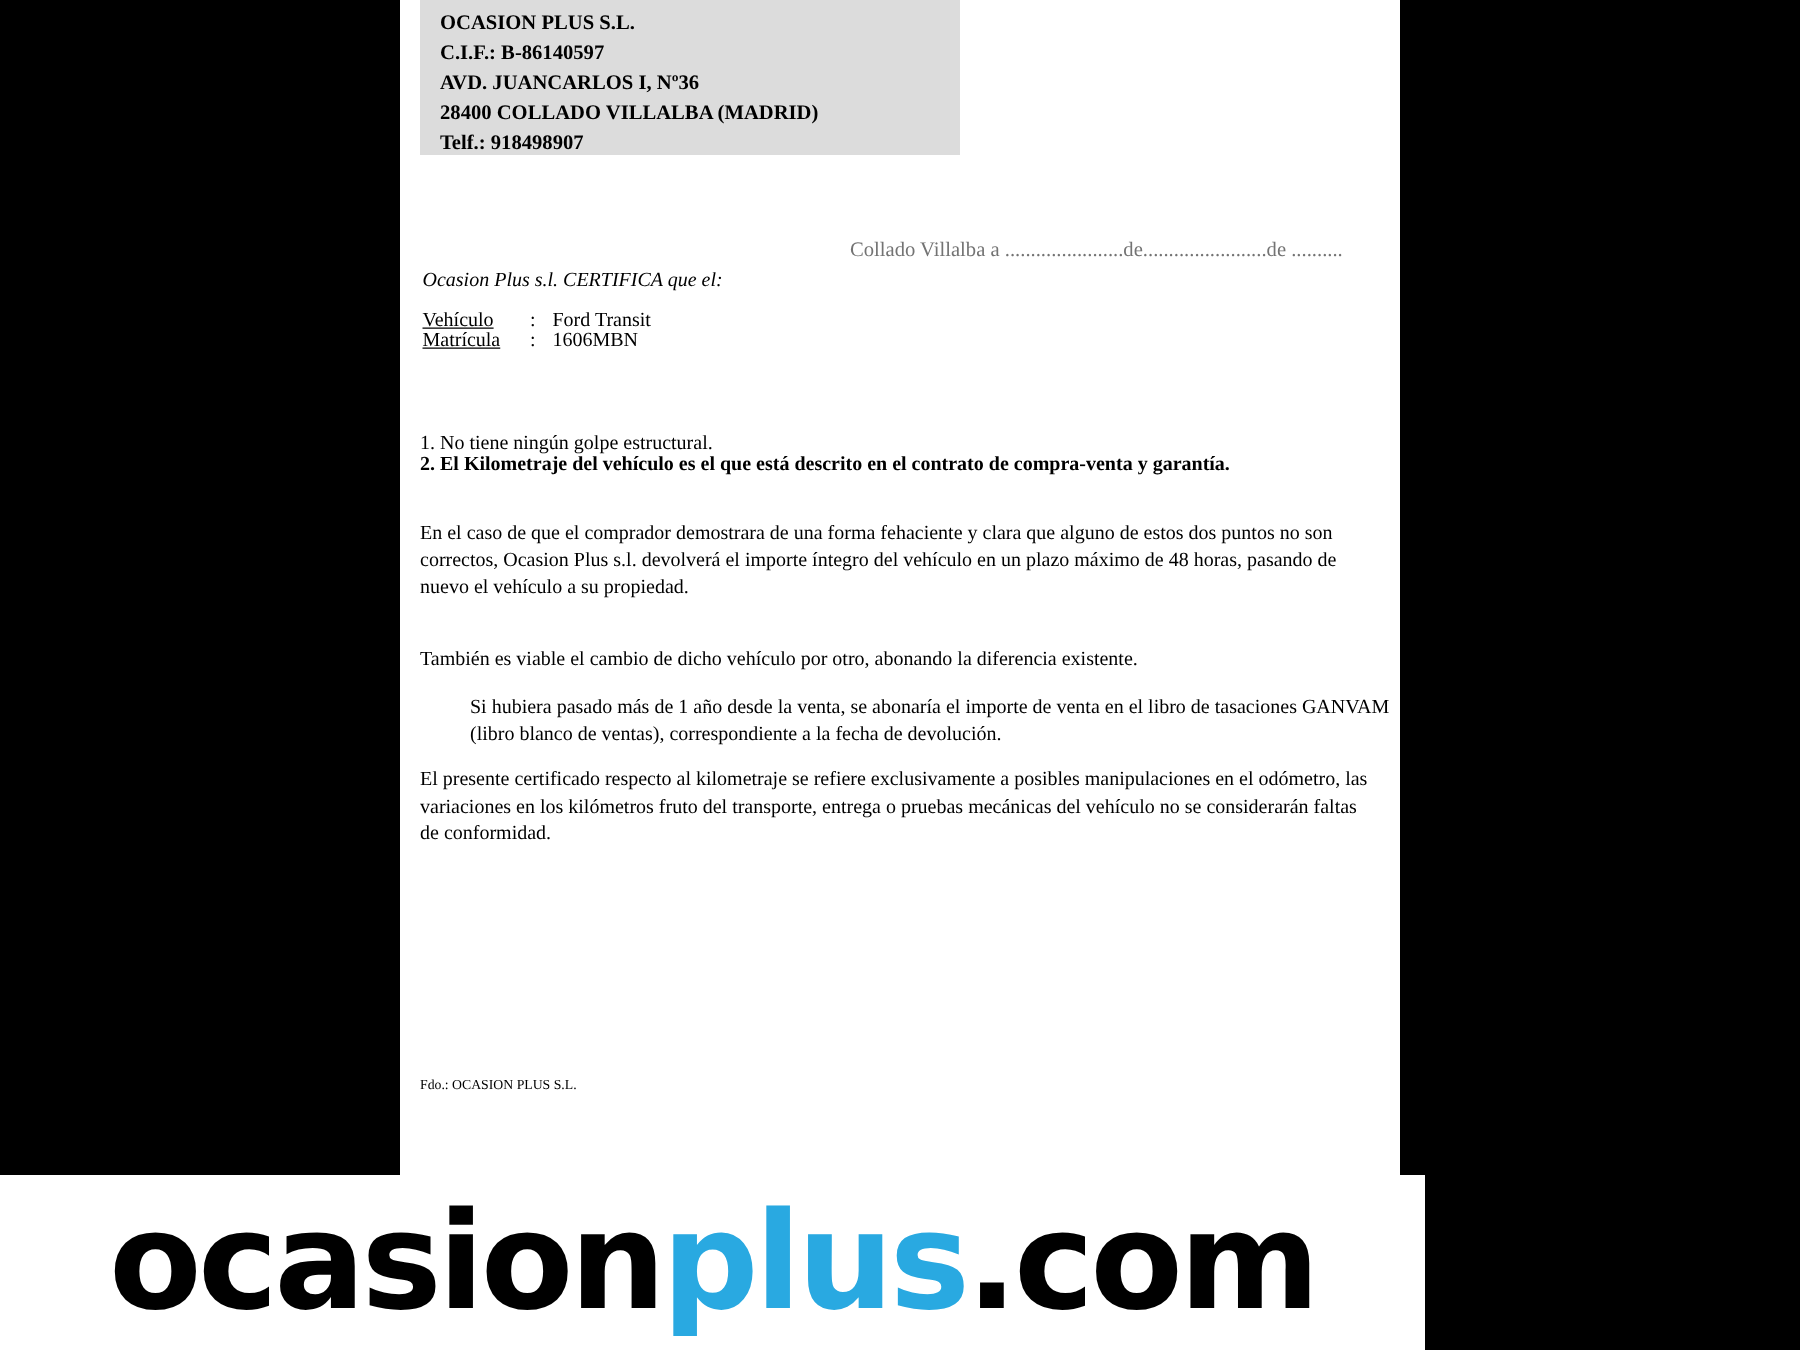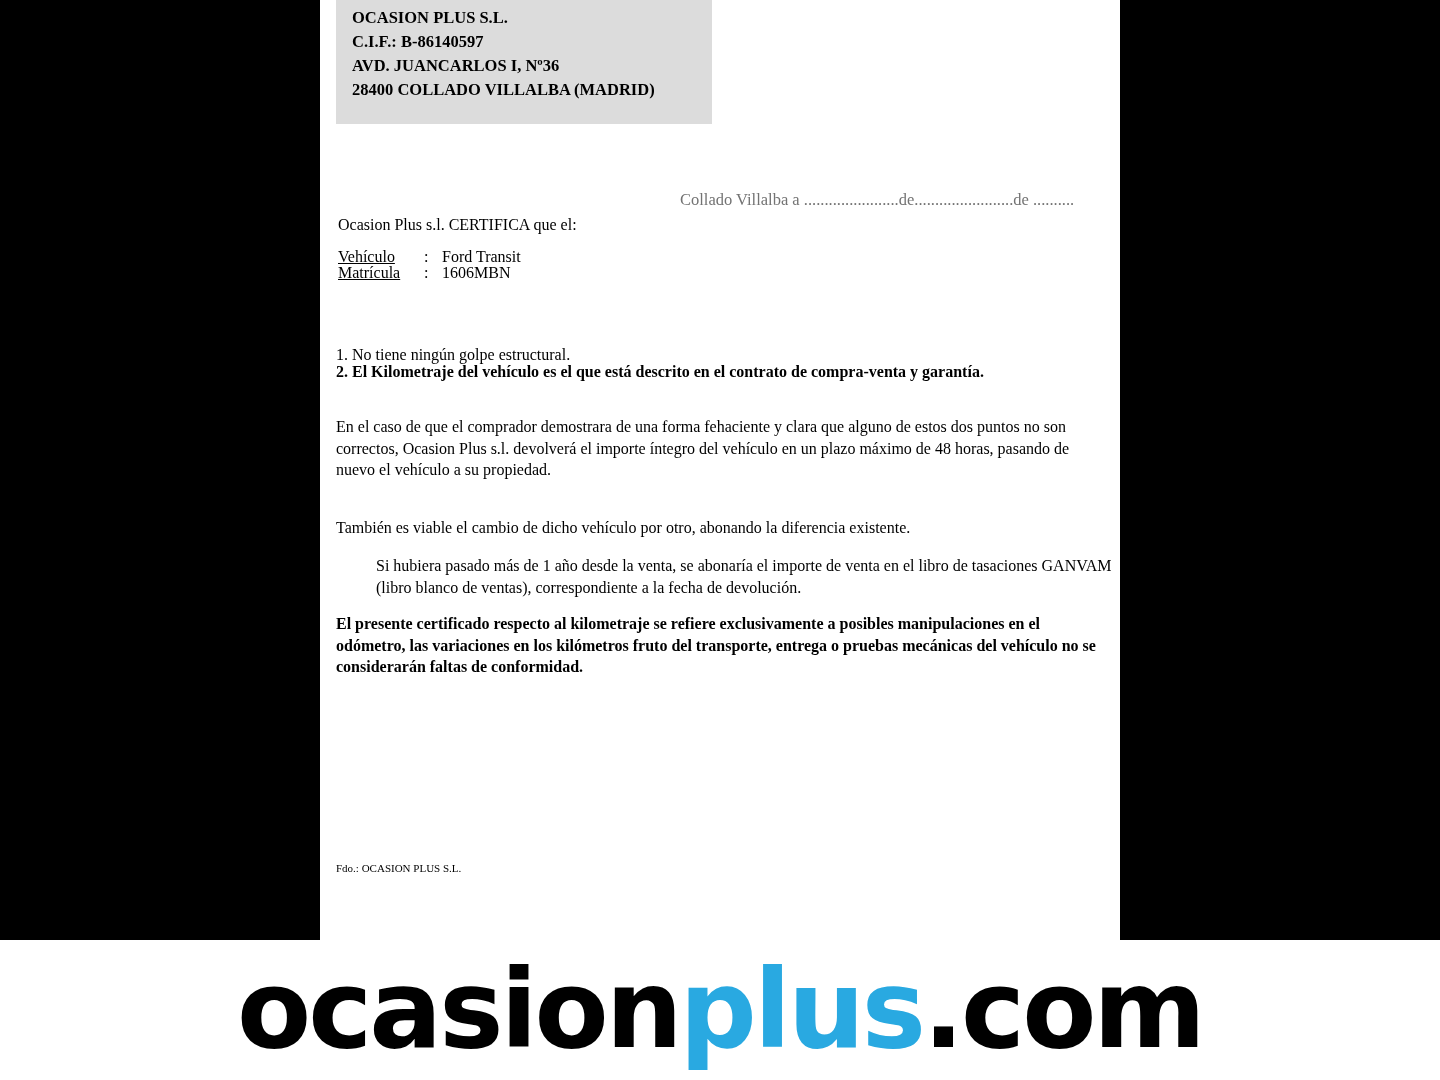--- a/index.html
+++ b/index.html
@@ -28,21 +28,21 @@
     top: 0px;
     width: 800px;
     height: 940px;
     background: #ffffff;
   }
 
   .header-box {
     position: absolute;
     left: 16px;
     top: 0px;
-    width: 376px;
+    width: 432px;
     height: 124px;
     background: #dcdcdc;
     padding: 6px 0 0 16px;
     box-sizing: border-box;
   }
   .header-box .line {
     font-size: 16.5px;
     font-weight: bold;
     color: #000000;
     line-height: 24px;
@@ -58,20 +58,21 @@
     white-space: nowrap;
     margin-top: 18px;
   }
 
   .certifica {
     position: absolute;
     left: 18px;
     top: 216px;
     font-size: 16px;
     color: #000;
+    font-style: italic;
   }
 
   .field-row {
     position: absolute;
     left: 18px;
     font-size: 16px;
     color: #000;
     white-space: nowrap;
   }
   .field-row .flabel {
@@ -101,37 +102,37 @@
     left: 16px;
     width: 768px;
     font-size: 16px;
     line-height: 21.5px;
     color: #000;
     text-align: left;
   }
   #para-1 { top: 416px; }
   #para-2 { top: 517px; }
   #para-3 { top: 555px; margin-left: 40px; }
-  #para-4 { top: 613px; font-weight: bold; }
+  #para-4 { top: 613px; }
 
   .signature {
     position: absolute;
     left: 16px;
     top: 862px;
     font-size: 11px;
     color: #000;
     white-space: nowrap;
   }
 
   
   #logo-band {
     position: absolute;
     left: 0;
     top: 940px;
-    width: 1440px;
+    width: 1140px;
     height: 140px;
     background: #ffffff;
     display: flex;
     align-items: center;
     justify-content: center;
   }
   #logo {
     font-family: "DejaVu Sans", sans-serif;
     font-size: 108px;
     font-weight: bold;
@@ -147,20 +148,21 @@
 
 <div id="stage">
 
   <div id="page">
 
     <div class="header-box">
       <div class="line">OCASION PLUS S.L.</div>
       <div class="line">C.I.F.: B-86140597</div>
       <div class="line">AVD. JUANCARLOS I, Nº36</div>
       <div class="line">28400 COLLADO VILLALBA (MADRID)</div>
+      <div class="line">Telf.: 918498907</div>
     </div>
 
     <div class="date-line">Collado Villalba a .......................de........................de ..........</div>
 
     <div class="certifica">Ocasion Plus s.l. CERTIFICA que el:</div>
 
     <div class="field-row" id="row-vehiculo">
       <span class="flabel">Vehículo</span><span class="fsep">:</span><span>Ford Transit</span>
     </div>
 

